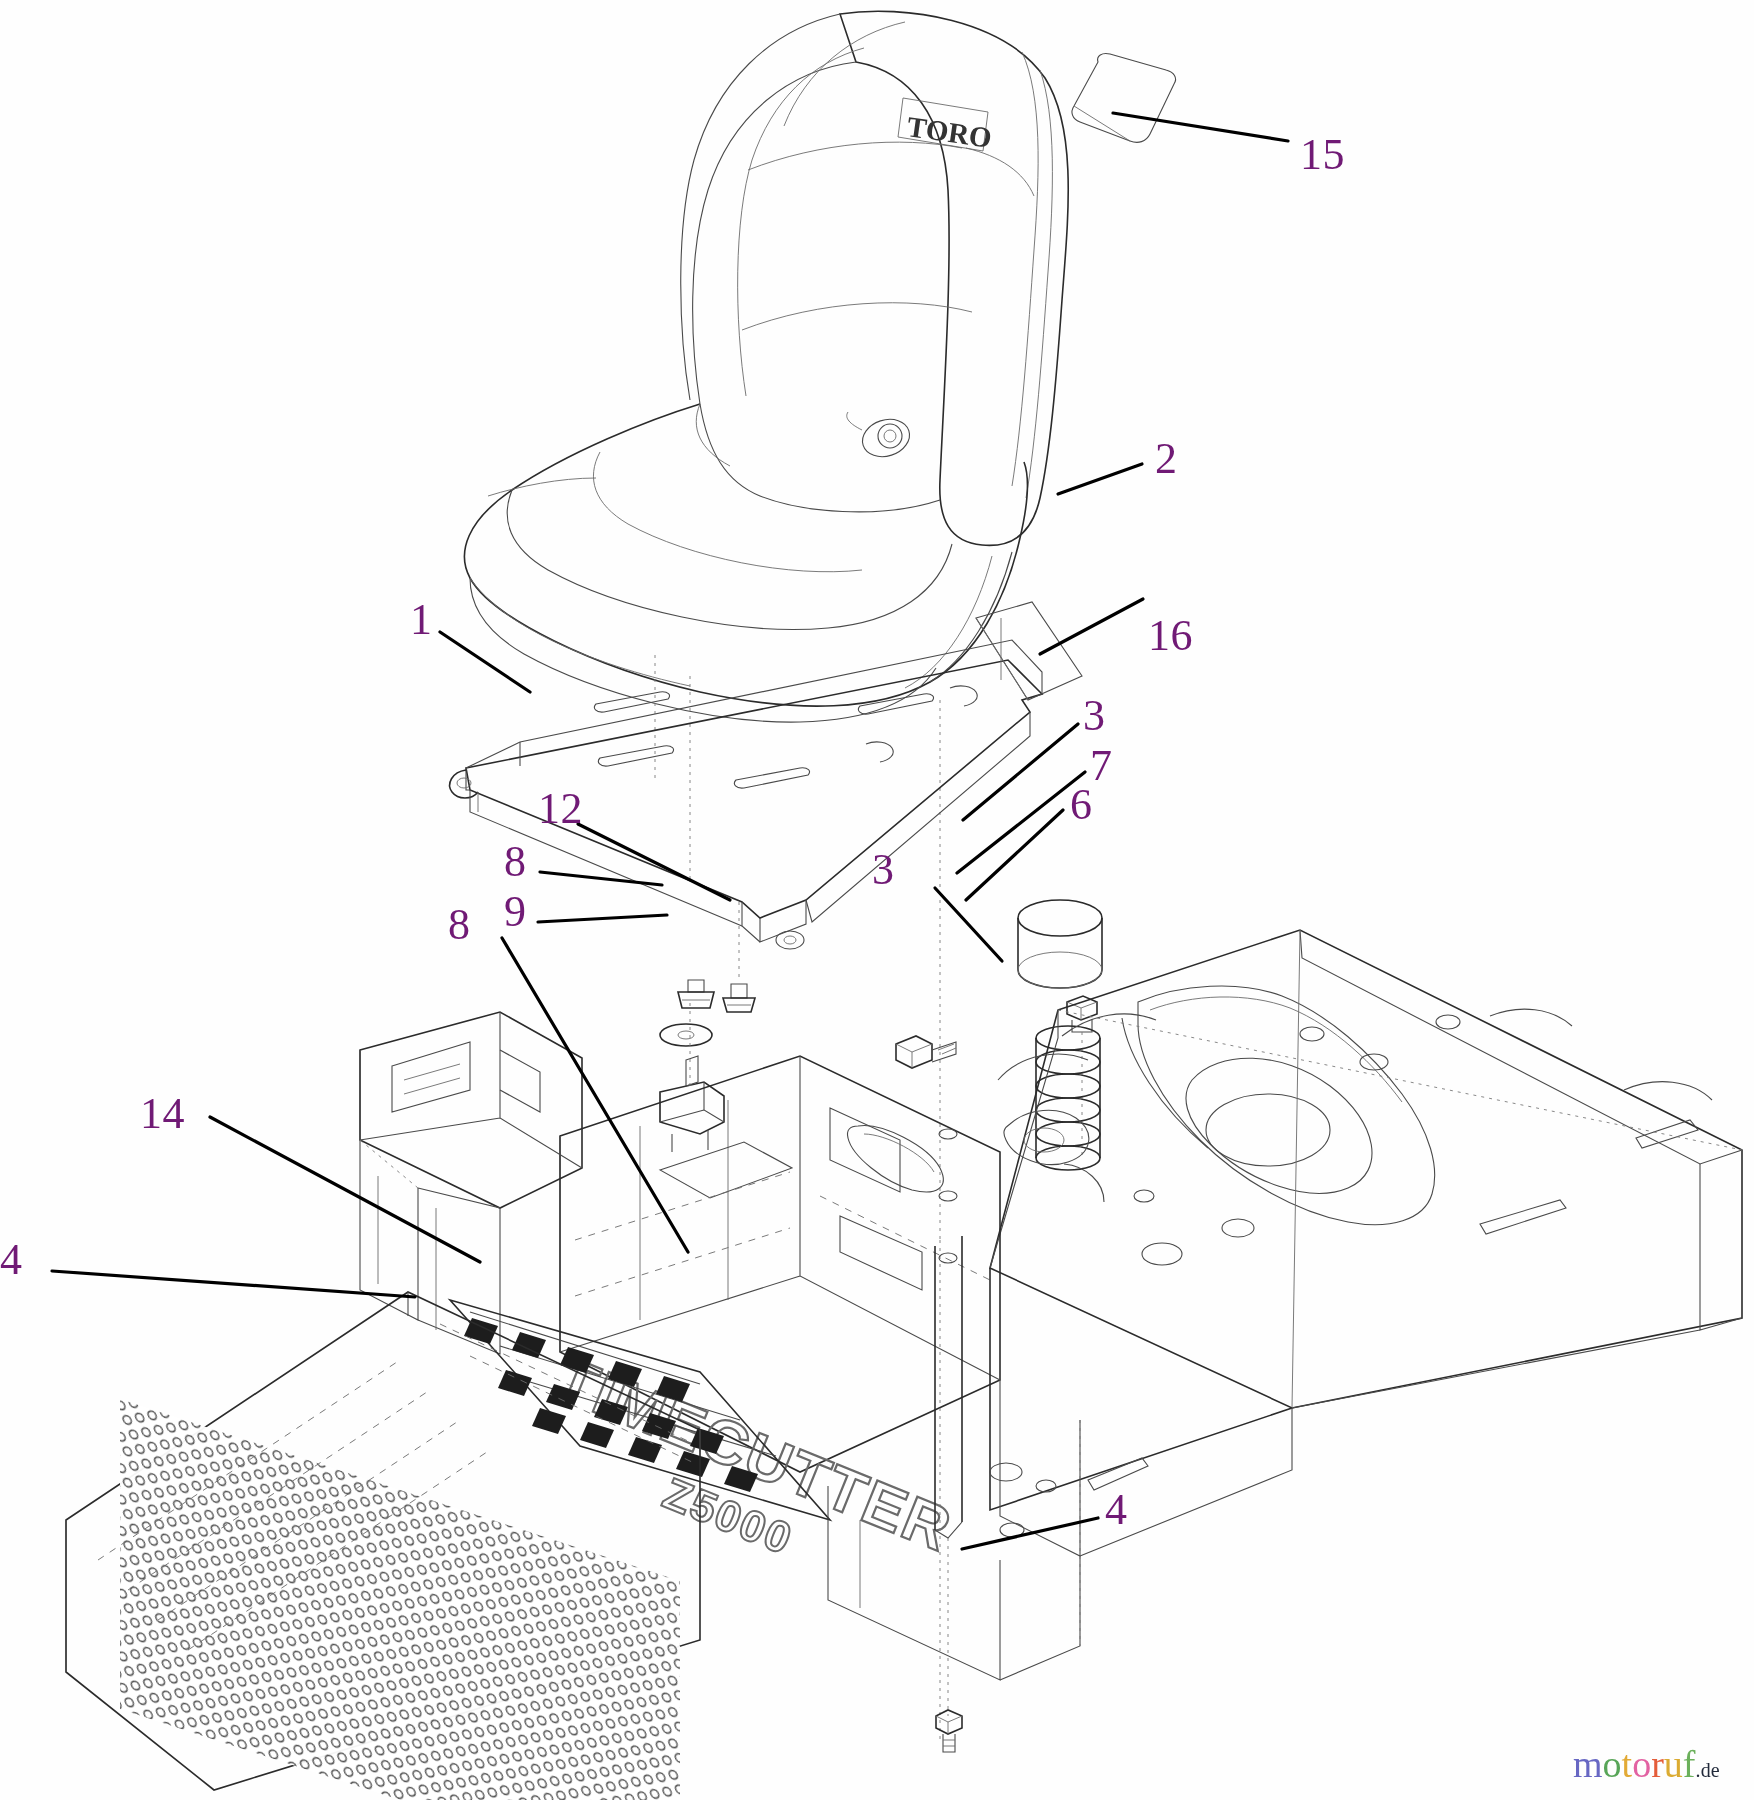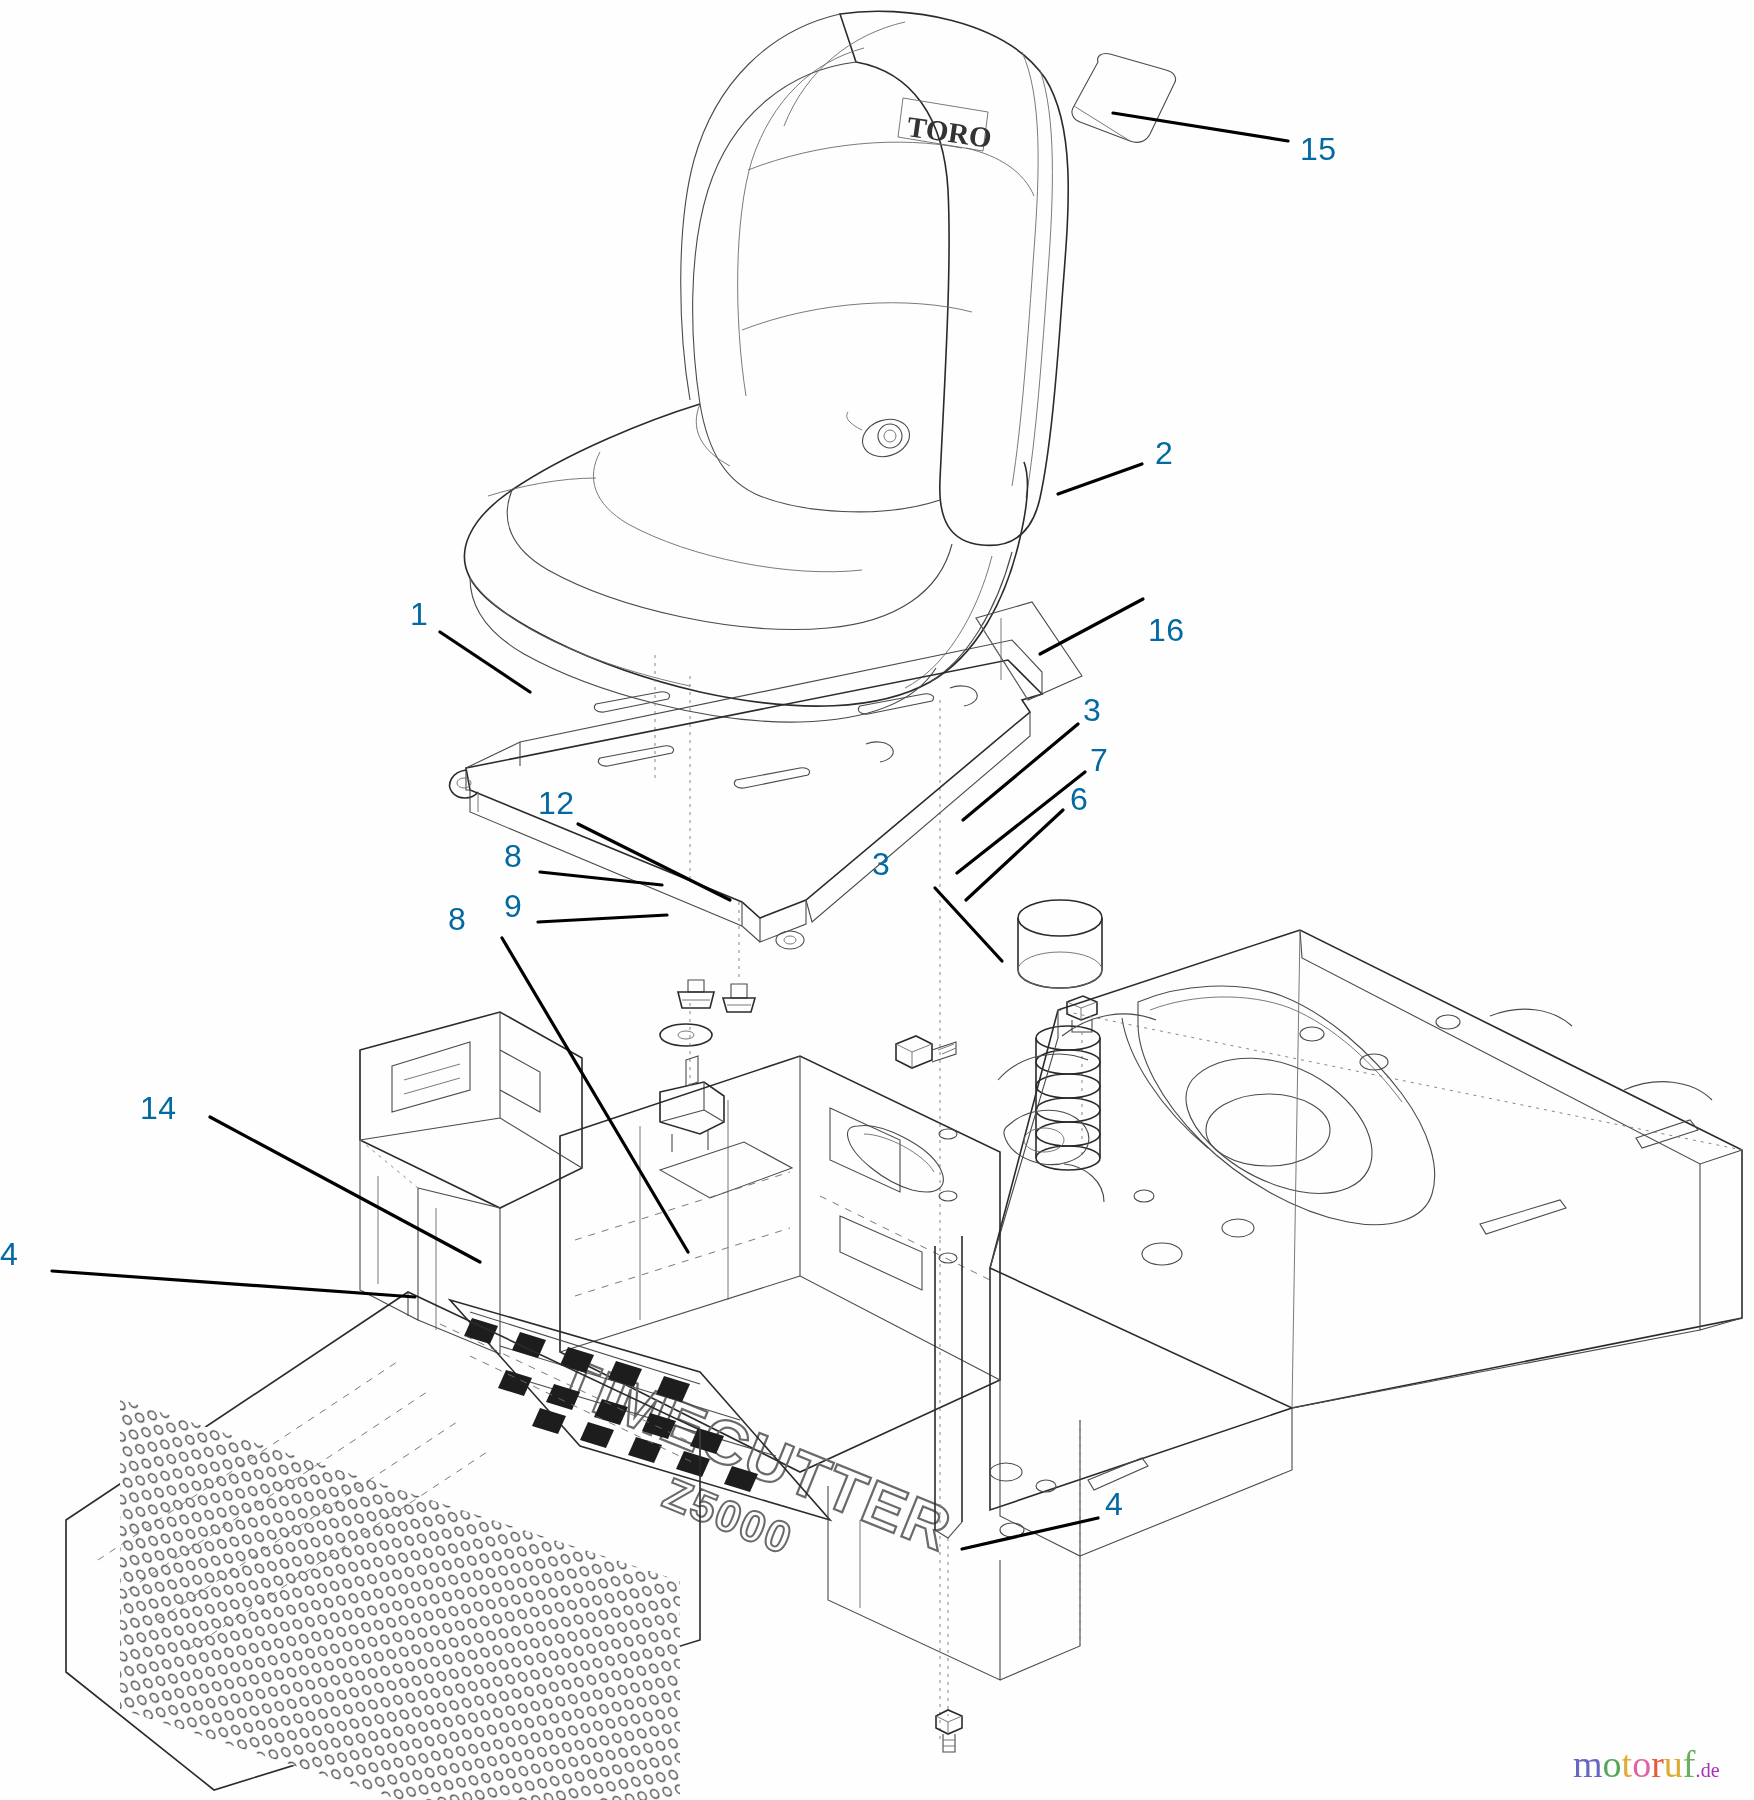--- a/index.html
+++ b/index.html
@@ -20,42 +20,42 @@
   }
   #artwork {
     position: absolute;
     left: 0;
     top: 0;
     width: 1754px;
     height: 1800px;
   }
   .callout {
     position: absolute;
-    font-family: Liberation Sans, sans-serif;
-    font-size: 32px;
+    font-family: Liberation Serif, serif;
+    font-size: 44px;
     font-weight: 400;
-    color: #0369a1;
+    color: #701a75;
     line-height: 1;
     white-space: nowrap;
     letter-spacing: 0.5px;
   }
   .watermark {
     position: absolute;
     left: 1573px;
     top: 1745px;
     font-family: "Liberation Serif", serif;
     font-size: 38px;
     line-height: 1;
     white-space: nowrap;
     opacity: 0.92;
   }
   .watermark span { display: inline; }
   .wm-de {
     font-size: 20px;
-    color: #a21caf;
+    color: #0f172a;
     letter-spacing: 0.2px;
   }
 </style>
 </head>
 <body>
 
 <div id="sheet">
 
   <svg id="artwork" viewBox="0 0 1754 1800" xmlns="http://www.w3.org/2000/svg">
     <defs>

